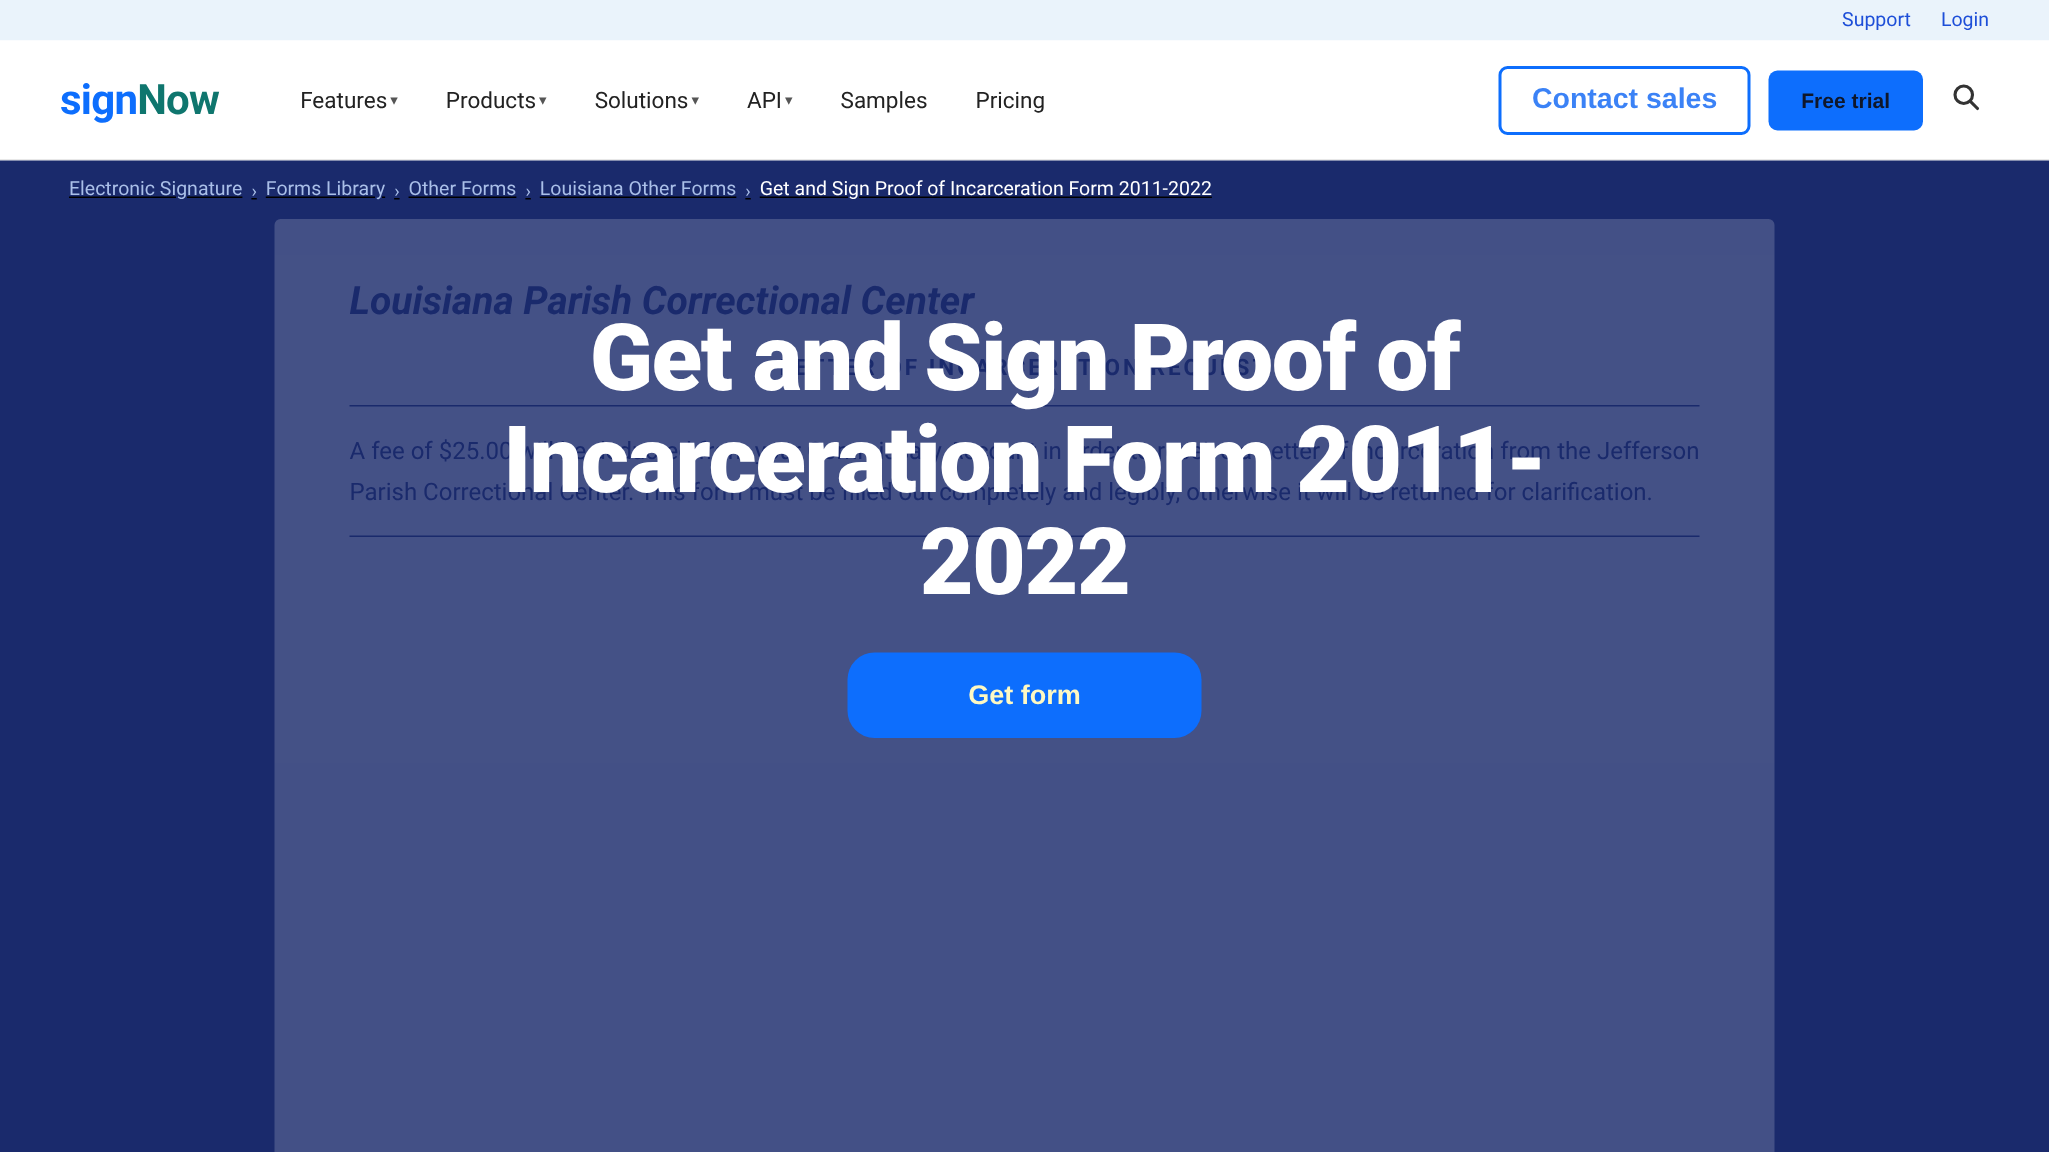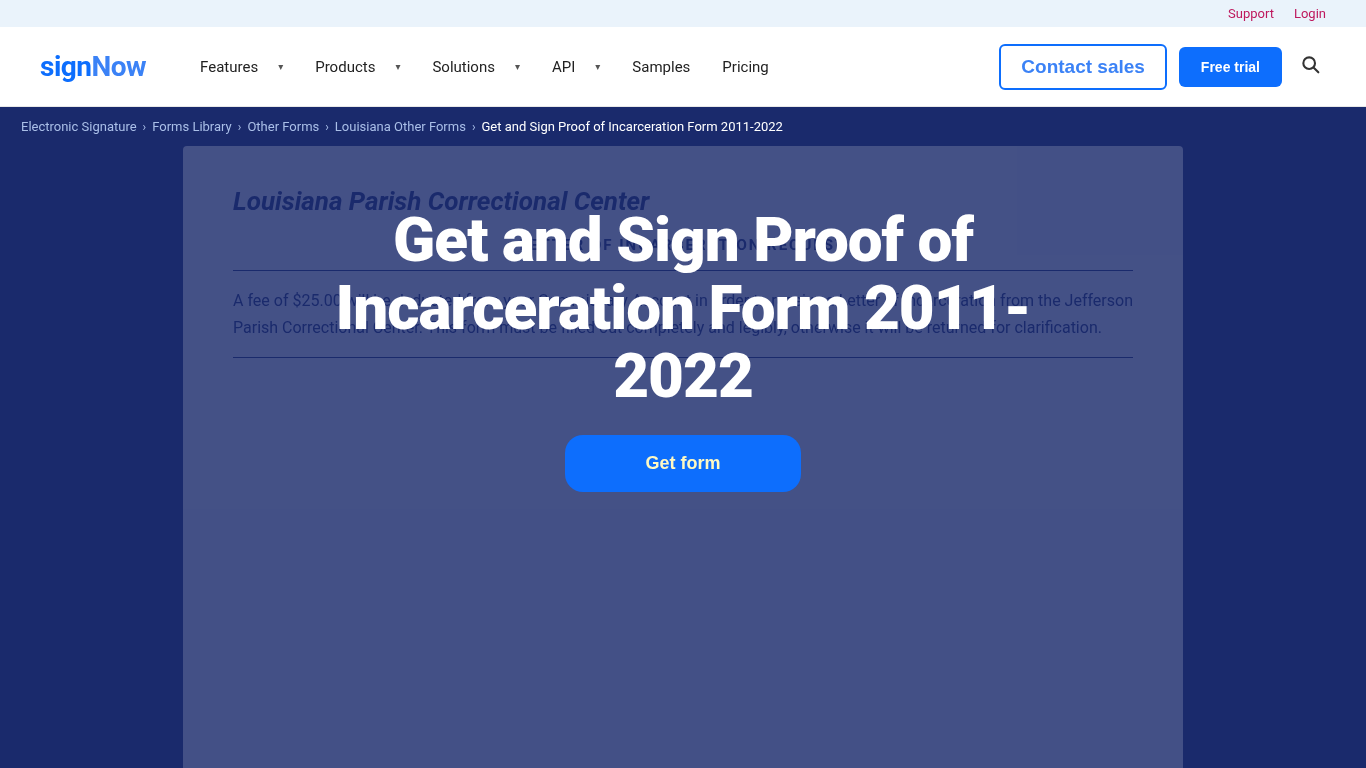--- a/index.html
+++ b/index.html
@@ -9,21 +9,21 @@
     .top-bar {
       background: #eaf3fb;
       display: flex;
       justify-content: flex-end;
       align-items: center;
       padding: 6px 40px;
       gap: 20px;
     }
     .top-bar a {
       font-size: 13px;
-      color: #be185d;
+      color: #1d4ed8;
       text-decoration: none;
     }
 
     
     .header {
       background: #fff;
       display: flex;
       align-items: center;
       padding: 0 40px;
       height: 80px;
@@ -35,32 +35,32 @@
       align-items: center;
       margin-right: 40px;
     }
     .logo-text {
       font-size: 28px;
       font-weight: 700;
       color: #0d6efd;
       letter-spacing: -0.5px;
     }
     .logo-text span.sign { color: #0d6efd; }
-    .logo-text span.now { color: #3b82f6; }
+    .logo-text span.now { color: #0f766e; }
 
     .nav {
       display: flex;
       align-items: center;
       gap: 4px;
       flex: 1;
     }
     .nav-item {
       display: flex;
       align-items: center;
-      gap: 20px;
+      gap: 2px;
       padding: 8px 14px;
       font-size: 15px;
       color: #222;
       cursor: pointer;
       border-radius: 4px;
       white-space: nowrap;
     }
     .nav-item .chevron {
       font-size: 10px;
       color: #555;
@@ -77,46 +77,47 @@
       background: #fff;
       padding: 10px 20px;
       border-radius: 6px;
       font-size: 19px;
       font-weight: 600;
       cursor: pointer;
       white-space: nowrap;
     }
     .btn-free-trial {
       background: #0d6efd;
-      color: #ffffff;
+      color: #0f172a;
       border: none;
       padding: 12px 22px;
       border-radius: 6px;
       font-size: 14px;
       font-weight: 600;
       cursor: pointer;
       white-space: nowrap;
     }
     .search-icon-btn {
       background: none;
       border: none;
       cursor: pointer;
       padding: 6px;
       color: #333;
       font-size: 20px;
     }
 
     
     .breadcrumb {
       background: #1a2a6c;
-      padding: 12px 21px;
+      padding: 12px 46px;
       display: flex;
       align-items: center;
       gap: 6px;
       flex-wrap: wrap;
+      text-decoration: underline;
     }
     .breadcrumb-item {
       font-size: 13px;
       color: #aabfe8;
       text-decoration: none;
       cursor: pointer;
     }
     .breadcrumb-separator {
       color: #aabfe8;
       font-size: 12px;

